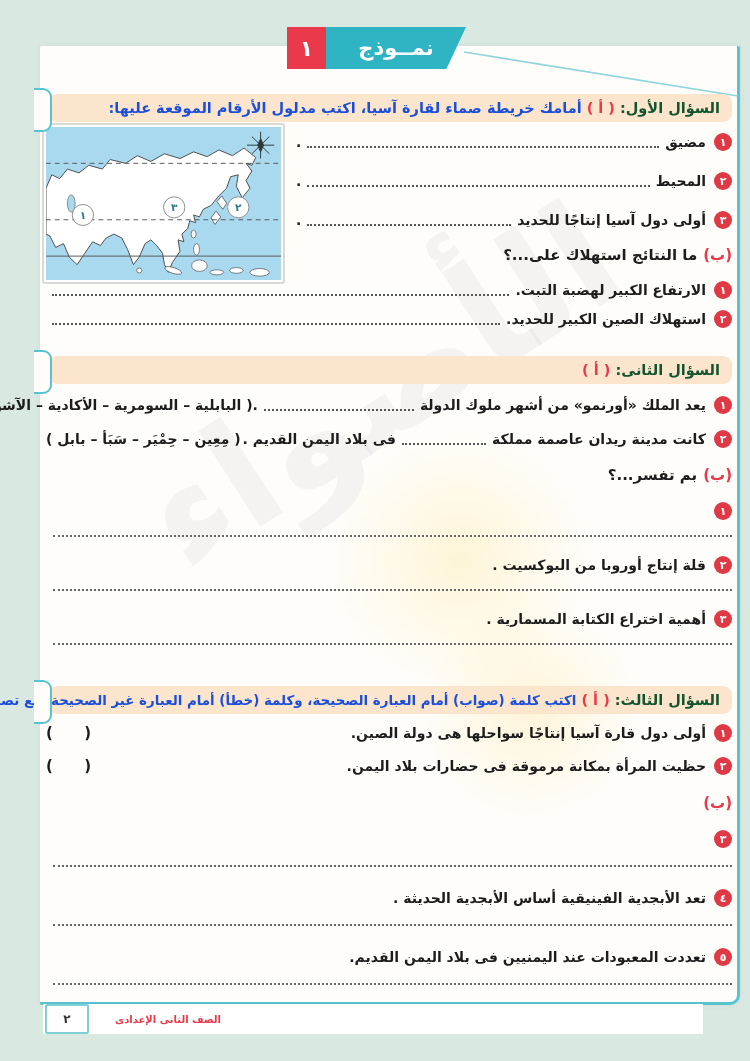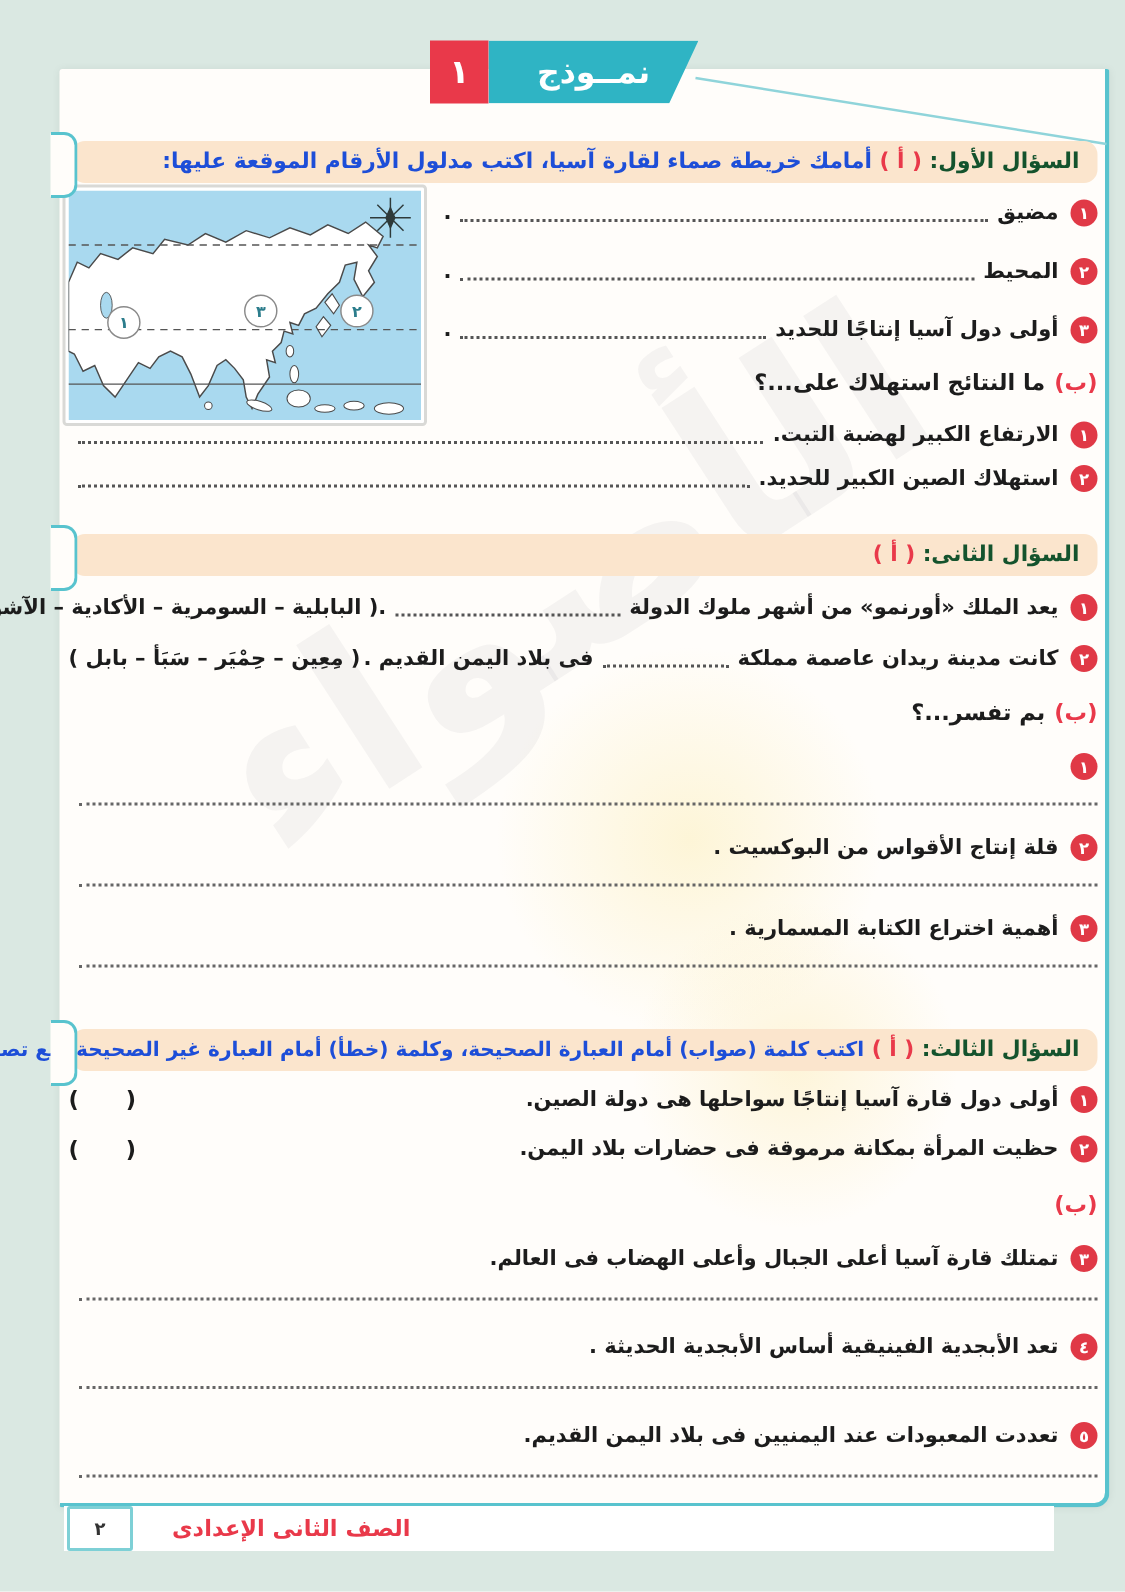--- a/index.html
+++ b/index.html
@@ -80,21 +80,21 @@
   
   .footer{
     position:absolute;left:43px;top:1004px;width:660px;height:30px;z-index:4;
     background:#ffffff;display:flex;align-items:center;direction:ltr;
   }
   .pagebox{
     width:40px;height:26px;border:2px solid #7ed0d6;background:#fff;
     display:flex;align-items:center;justify-content:center;
     font-size:12px;color:#333;margin-left:2px;border-radius:2px;
   }
-  .gradetxt{color:#e9394a;font-size:15px;margin-left:26px;direction:rtl;}
+  .gradetxt{color:#e9394a;font-size:10px;margin-left:26px;direction:rtl;}
 </style>
 </head>
 <body>
 
 <div class="card"></div>
 <div class="blob blob1"></div>
 <div class="blob blob2"></div>
 <div class="wm">الأضواء</div>
 
 <svg class="toprule">
@@ -219,21 +219,21 @@
   <div class="btitle">
     <span class="b">(ب)</span>
     <span>بم تفسر...؟</span>
   </div>
   <div class="row" style="margin-top:18px;">
     <span class="num">١</span>
   </div>
   <div class="ansline" style="margin-top:13px;"></div>
   <div class="row" style="margin-top:19px;">
     <span class="num">٢</span>
-    <span class="txt">قلة إنتاج الأقواس من البوكسيت .</span>
+    <span class="txt">قلة إنتاج أوروبا من البوكسيت .</span>
   </div>
   <div class="ansline" style="margin-top:13px;"></div>
   <div class="row" style="margin-top:19px;">
     <span class="num">٣</span>
     <span class="txt">أهمية اختراع الكتابة المسمارية .</span>
   </div>
   <div class="ansline" style="margin-top:13px;"></div>
 </div>
 
 <div class="qbar" style="top:686px;">
@@ -257,21 +257,20 @@
     <span class="slot">(      )</span>
   </div>
 </div>
 
 <div class="block" style="left:46px;top:794px;width:686px;">
   <div class="btitle">
     <span class="b">(ب)</span>
   </div>
   <div class="row" style="margin-top:18px;">
     <span class="num">٣</span>
-    <span class="txt">تمتلك قارة آسيا أعلى الجبال وأعلى الهضاب فى العالم.</span>
   </div>
   <div class="ansline" style="margin-top:15px;"></div>
   <div class="row" style="margin-top:22px;">
     <span class="num">٤</span>
     <span class="txt">تعد الأبجدية الفينيقية أساس الأبجدية الحديثة .</span>
   </div>
   <div class="ansline" style="margin-top:15px;"></div>
   <div class="row" style="margin-top:22px;">
     <span class="num">٥</span>
     <span class="txt">تعددت المعبودات عند اليمنيين فى بلاد اليمن القديم.</span>

